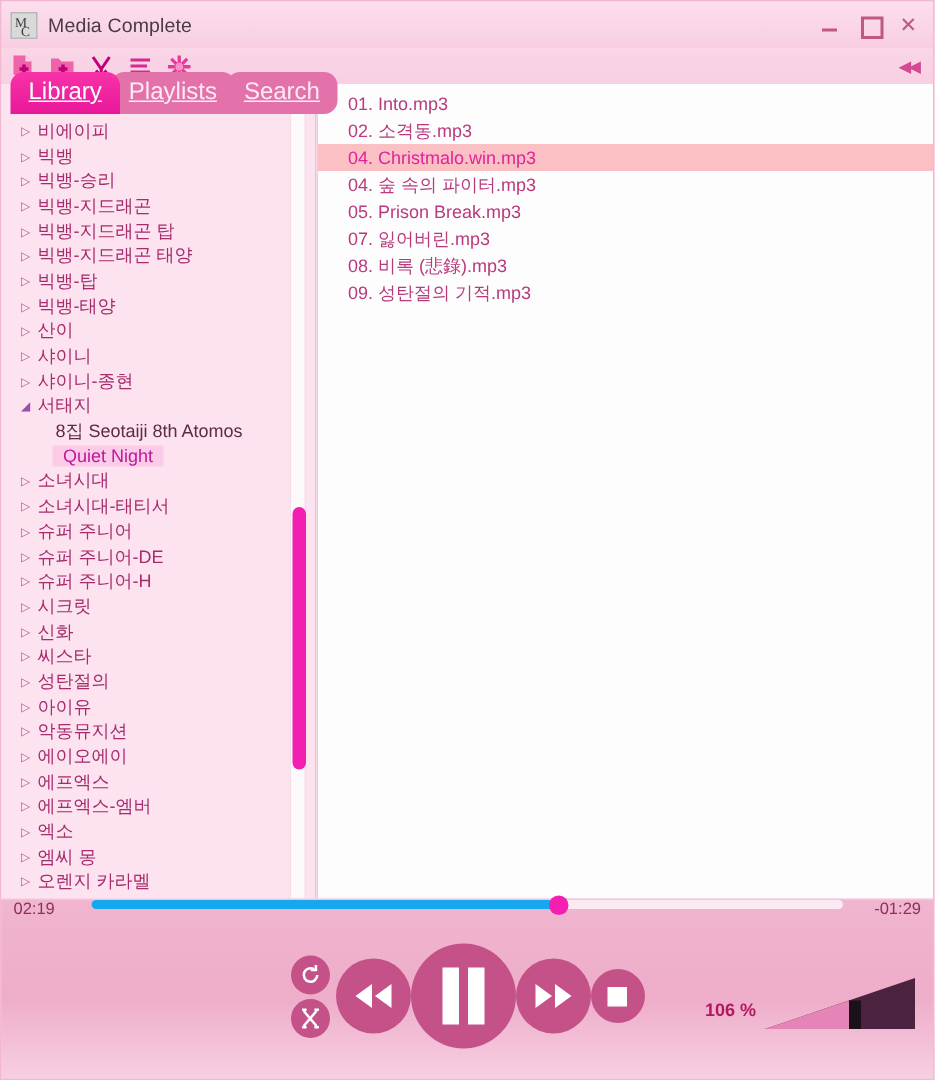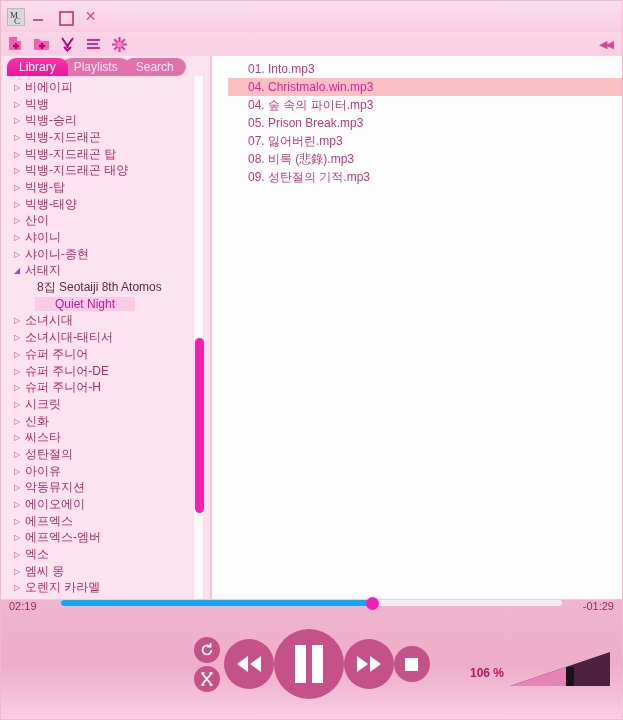--- a/index.html
+++ b/index.html
@@ -83,27 +83,28 @@
     width: 210px; flex: none; position: relative;
     background: #fde3ef;
     display: flex; flex-direction: column;
     border-right: 1px solid #f3bdd8;
   }
   .tabs {
     height: 20px; flex: none; display: flex; align-items: flex-end;
     padding-left: 6px; position: relative; z-index: 2;
   }
   .tab {
-    height: 18px; padding: 0 12px;
+    height: 28px; padding: 0 12px;
     display: flex; align-items: center; justify-content: center;
-    font-size: 12px; color: #ffe9f4;
+    font-size: 16px; color: #ffe9f4;
     background: #e06ba8;
     border-radius: 9px 9px 0 0;
     margin-right: -6px;
     cursor: pointer;
+    text-decoration: underline;
   }
   .tab.active {
     background: #f20f9e;
     background: linear-gradient(180deg, #f833a8 0%, #e8179a 100%);
     color: #fff; z-index: 3;
     border-radius: 9px 9px 0 0;
   }
   .tab:nth-child(2) { background: #e372aa; z-index: 2; }
   .tab:nth-child(3) { background: #e372aa; z-index: 1; border-radius: 9px 9px 9px 0; }
 
@@ -120,21 +121,21 @@
   }
   .node .arrow {
     width: 12px; flex: none; font-size: 8px; color: #b85b8e;
     display: flex; align-items: center; justify-content: center;
   }
   .node .arrow.open { color: #9a4fa8; }
   .node .lbl { padding-left: 2px; }
   .node.child { padding-left: 30px; color: #7a3f5e; font-size: 12px; }
   .node.child .lbl { color: #5c2b45; }
   .node.child.sel .lbl {
-    background: #fbcbe8; color: #c0179a; padding: 0 20px;
+    background: #fbcbe8; color: #c0179a; padding: 0 7px;
   }
 
   
   .vscroll {
     position: absolute; right: 6px; top: 0; bottom: 0;
     width: 11px; background: #fdfafc;
     border-left: 1px solid #f7dcea; border-right: 1px solid #f7dcea;
   }
   .vthumb {
     position: absolute; left: 1px; width: 9px;
@@ -143,21 +144,21 @@
 
   
   .tracklist {
     flex: 1; background: #fdfdfd; position: relative;
     padding-top: 4px; overflow: hidden;
     border-left: 1px solid #f6c9dd;
   }
   .track {
     height: 18px; display: flex; align-items: center;
     padding-left: 20px; font-size: 12px; color: #b83a7d;
-    cursor: pointer; white-space: nowrap; margin-left: 16px;
+    cursor: pointer; white-space: nowrap;
   }
   .track.sel { background: #fbc0c3; color: #e2219c; }
 
   
   .player {
     flex: none; height: 120px;
     background: linear-gradient(180deg, #f0b5cf 0%, #eeadc9 55%, #f7cfe2 100%);
     position: relative;
     border-top: 1px solid #f4c5db;
   }
@@ -219,20 +220,21 @@
 </head>
 <body>
 
 <div class="app">
 
   <div class="titlebar">
     <div class="app-icon">
       <span class="m">M</span>
         <span class="c">C</span>
     </div>
+    <div class="title-text">Media Complete</div>
     <div class="win-btns">
       <div class="win-btn min"></div>
       <div class="win-btn max"></div>
       <div class="win-btn close">✕</div>
     </div>
   </div>
 
   <div class="toolbar">
     <div class="tb-icons">
       <div class="tb-icon">
@@ -405,20 +407,21 @@
             </div>
           </div>
         <div class="vscroll">
           <div class="vthumb" id="vthumb" style="top: 262px; height: 175px;"></div>
         </div>
       </div>
     </div>
 
     <div class="tracklist" id="tracklist">
         <div class="track">01. Into.mp3</div>
+        <div class="track">02. 소격동.mp3</div>
         <div class="track sel">04. Christmalo.win.mp3</div>
         <div class="track">04. 숲 속의 파이터.mp3</div>
         <div class="track">05. Prison Break.mp3</div>
         <div class="track">07. 잃어버린.mp3</div>
         <div class="track">08. 비록 (悲錄).mp3</div>
         <div class="track">09. 성탄절의 기적.mp3</div>
       </div>
   </div>
 
   <div class="player">

